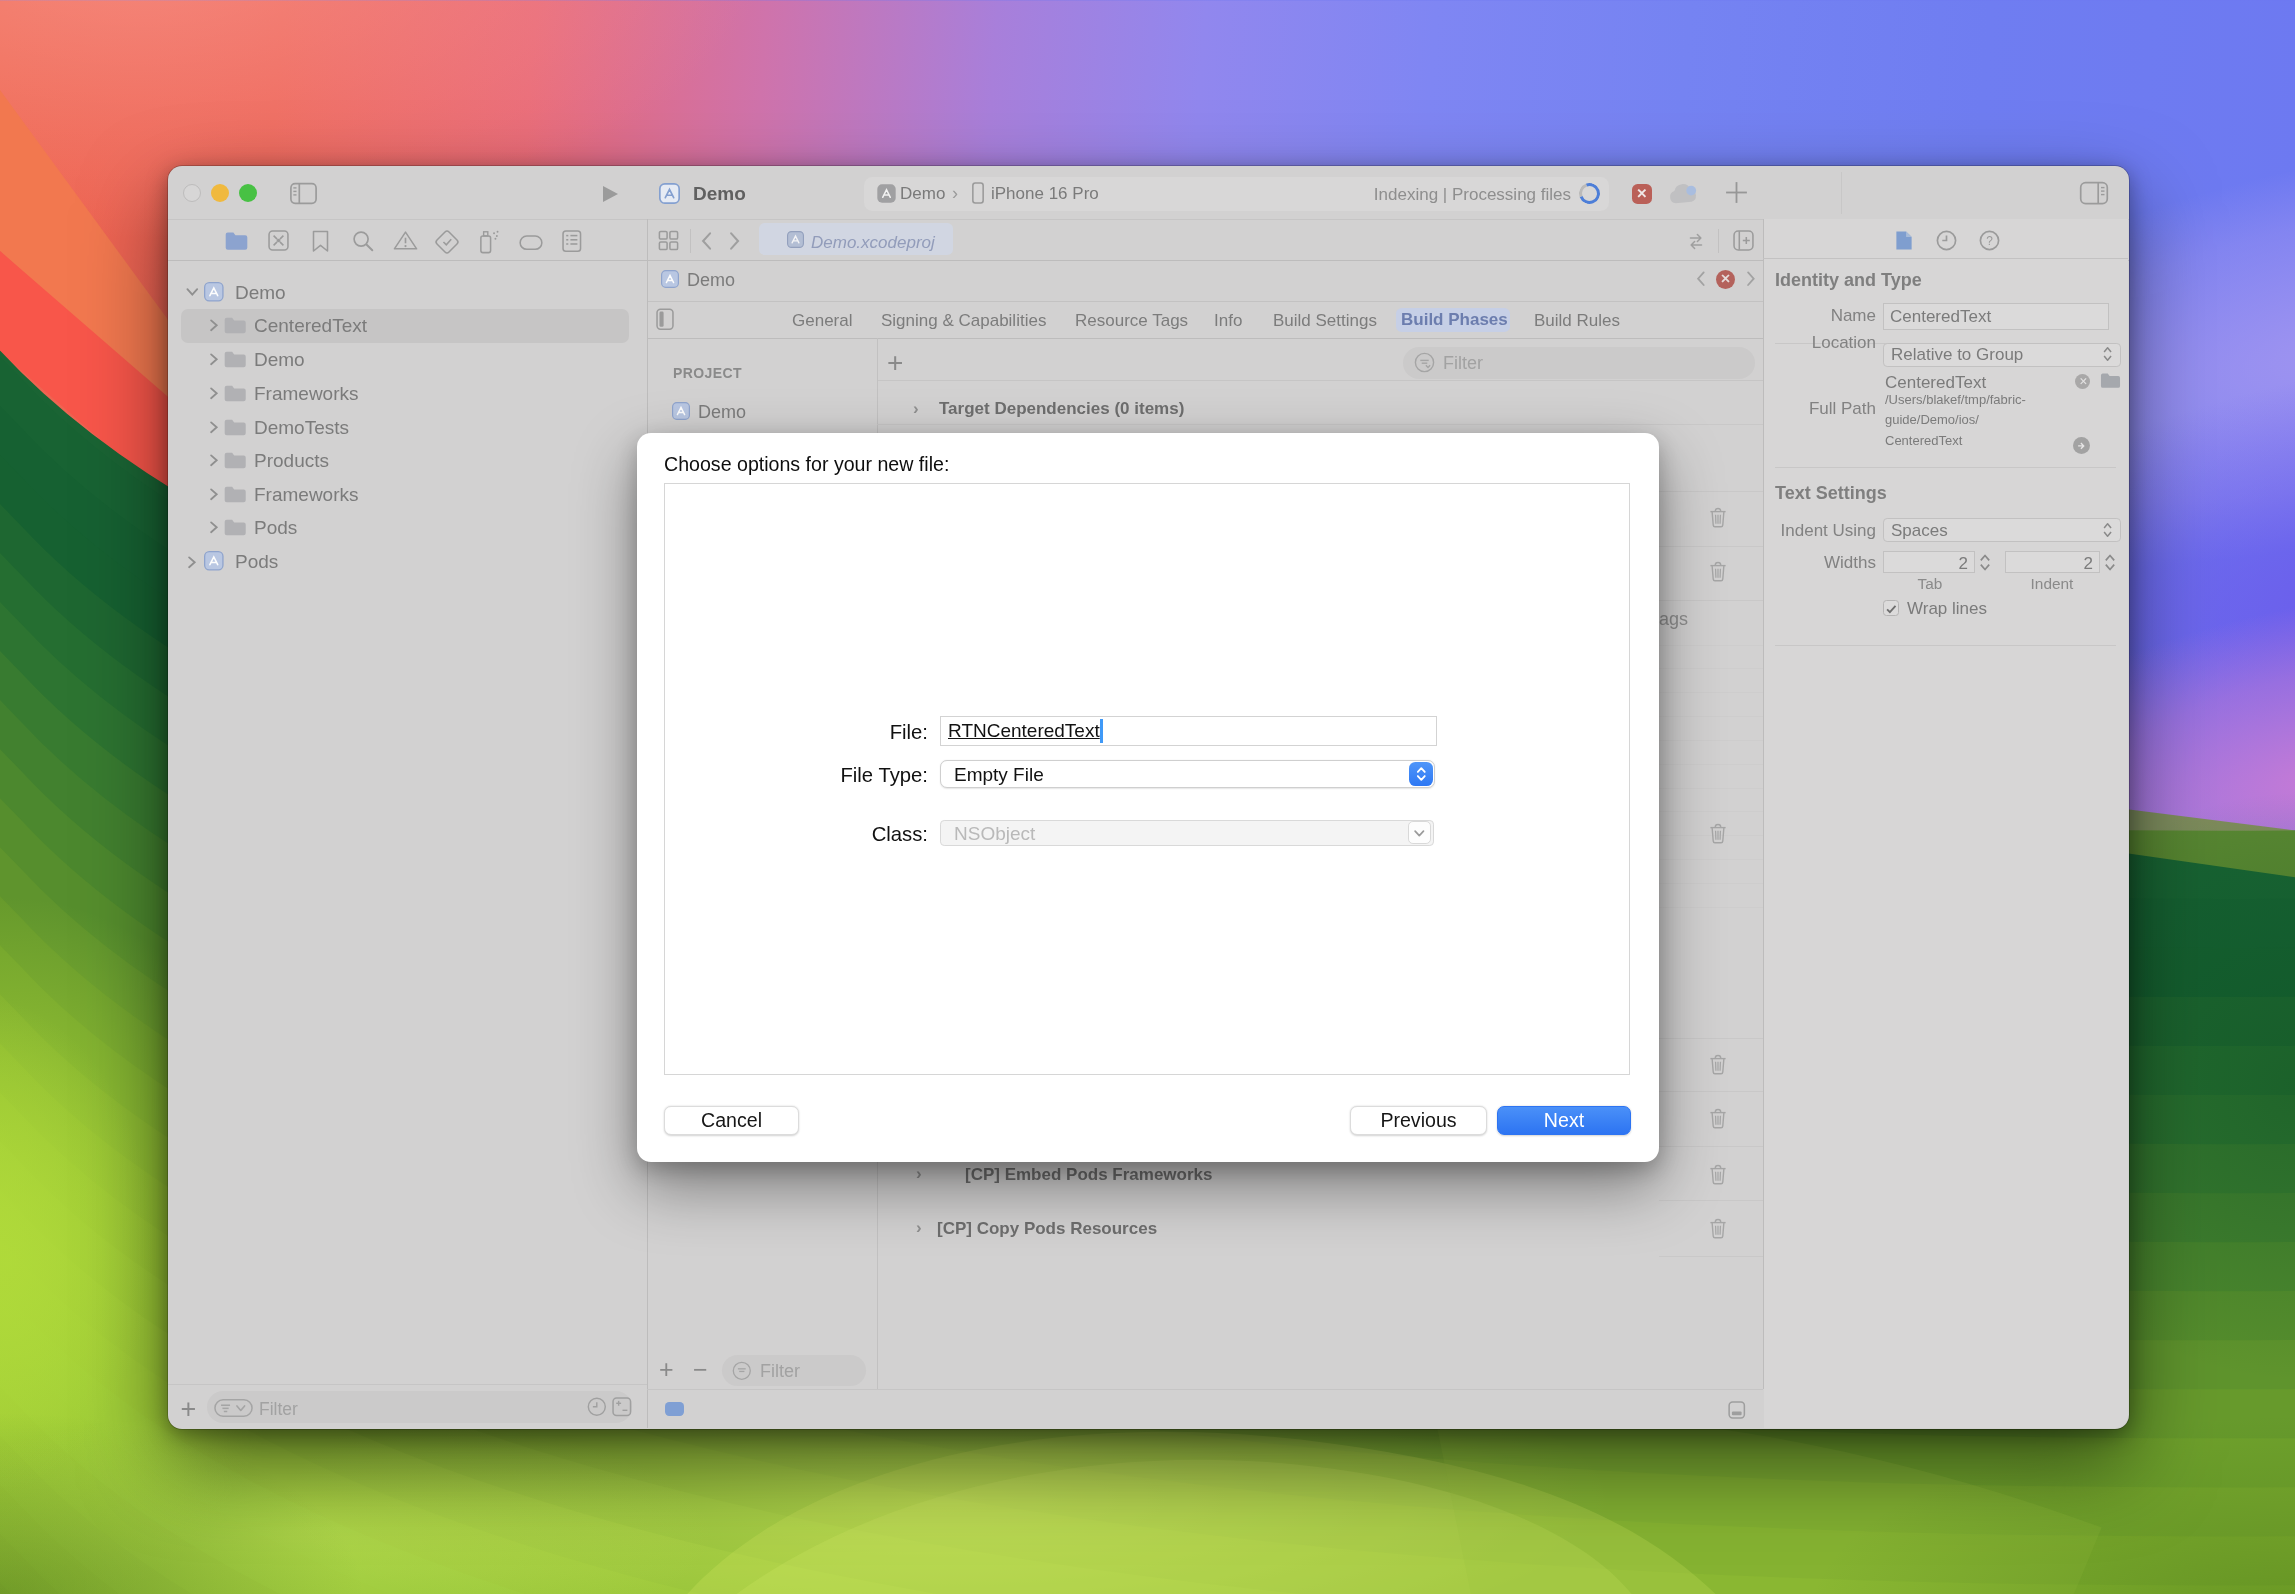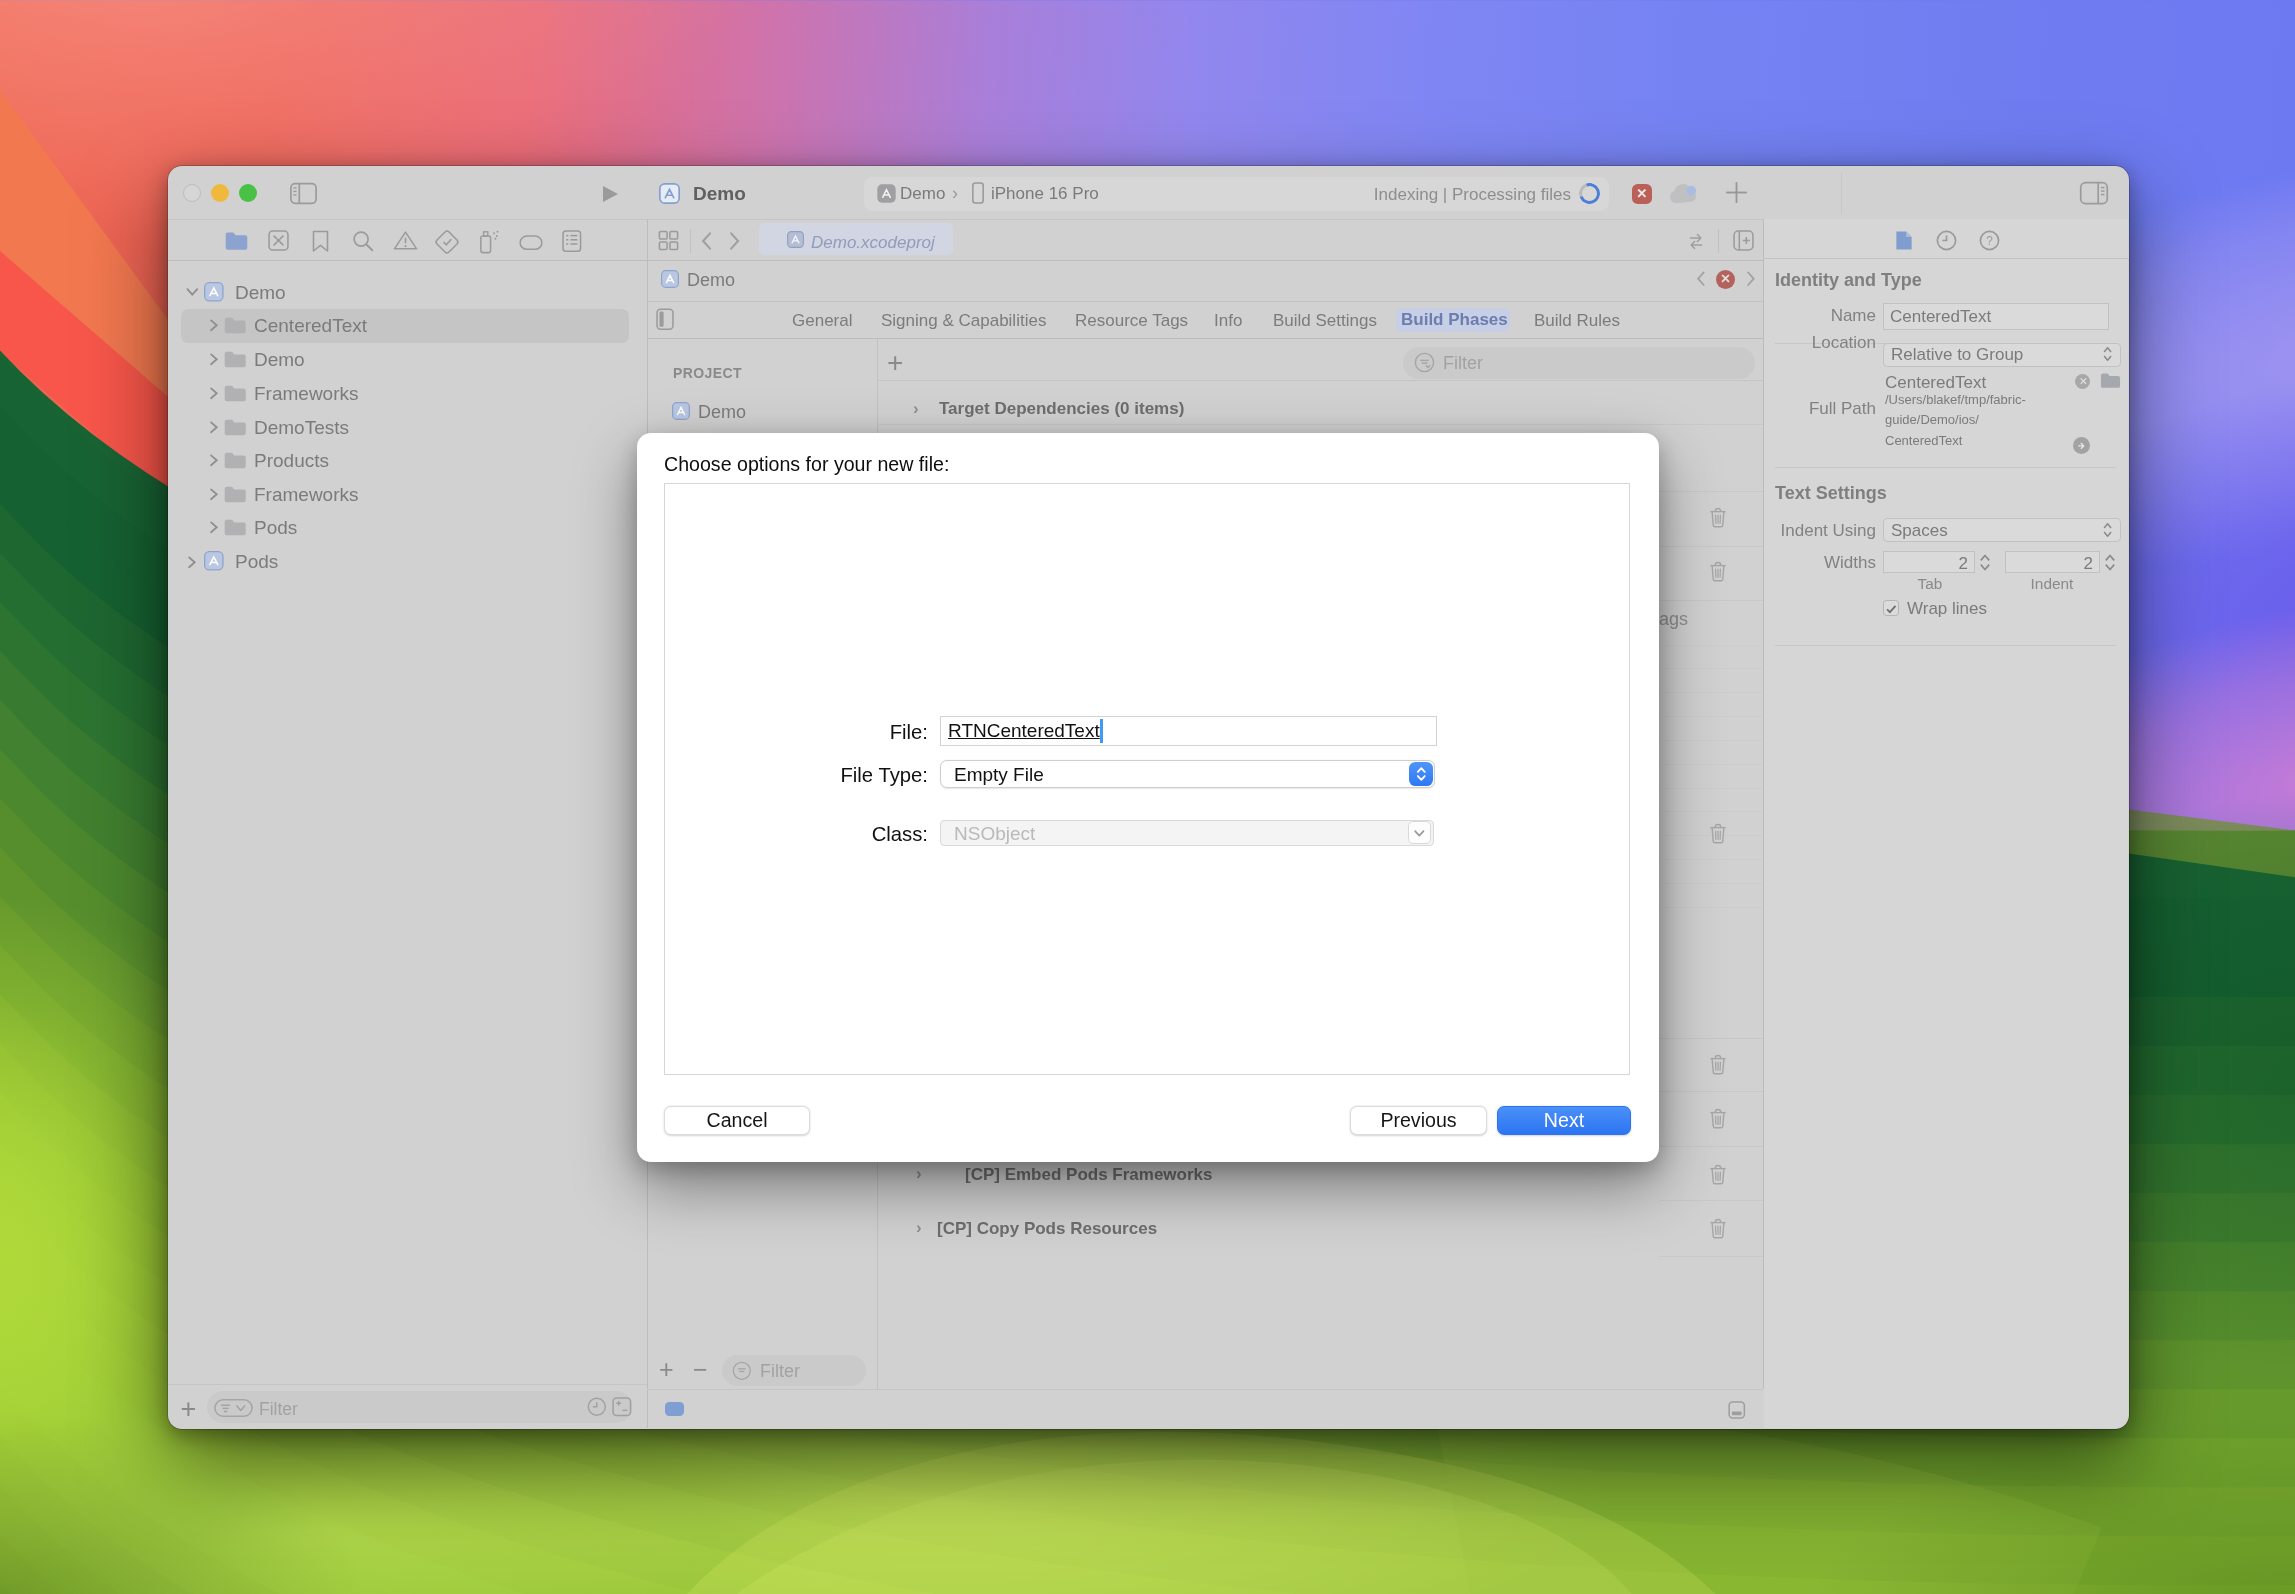--- a/index.html
+++ b/index.html
@@ -601,17 +601,17 @@
     <svg style="left:778px; top:332px;" width="12.6" height="18" viewBox="0 0 18 26">
       <path d="M4 10 L9 4.5 L14 10 M4 16 L9 21.5 L14 16" fill="none" stroke="#fff" stroke-width="2.6" stroke-linejoin="round" stroke-linecap="round"></path>
     </svg>
 
     <div class="abs" style="left:303px; top:387px; width:494px; height:26px; background:#f4f4f4; border:0.7px solid #d9d9d9; border-radius:4.2px;"></div>
     <div class="abs" style="left:317px; top:390px; font-size:19px; color:#b9b9b9;">NSObject</div>
     <div class="abs" style="left:771px; top:388px; width:23px; height:23px; background:#fdfdfd; border:0.7px solid #d9d9d9; border-radius:4.9px;"></div>
     <svg style="left:776px; top:396px;" width="12.6" height="8.4" viewBox="0 0 18 12">
       <path d="M3 3 L9 9.5 L15 3" fill="none" stroke="#9a9a9a" stroke-width="2.4" stroke-linecap="round" stroke-linejoin="round"></path>
     </svg>
-    <div class="btn" style="left:27px; top:673px; width:146px;">Cancel</div>
+    <div class="btn" style="left:27px; top:673px; width:135px;">Cancel</div>
     <div class="btn" style="left:713px; top:673px; width:137px;">Previous</div>
     <div class="btn" style="left:860px; top:673px; width:134px; background:linear-gradient(180deg,#4a90f8,#2d74f2); border-color:#2d74f2; color:#fff;">Next</div>
   </div>
 
 
 </body></html>

